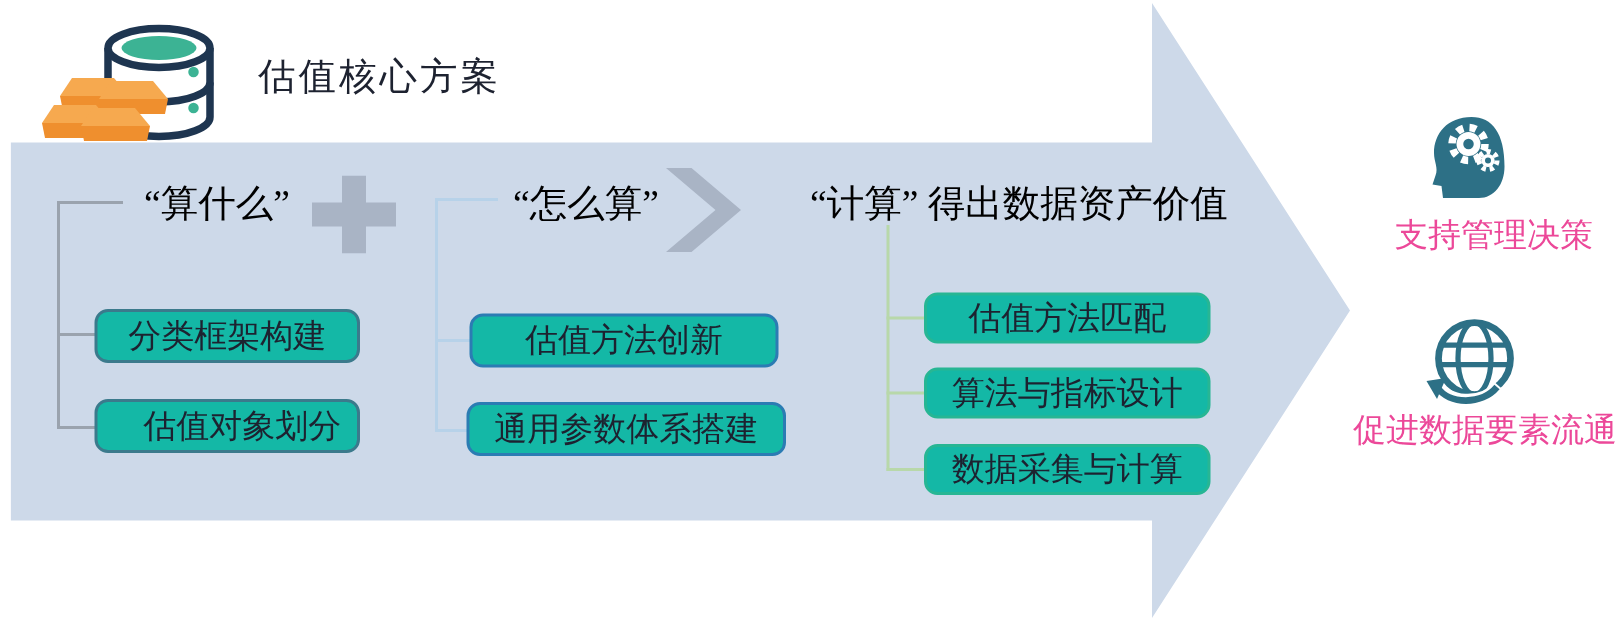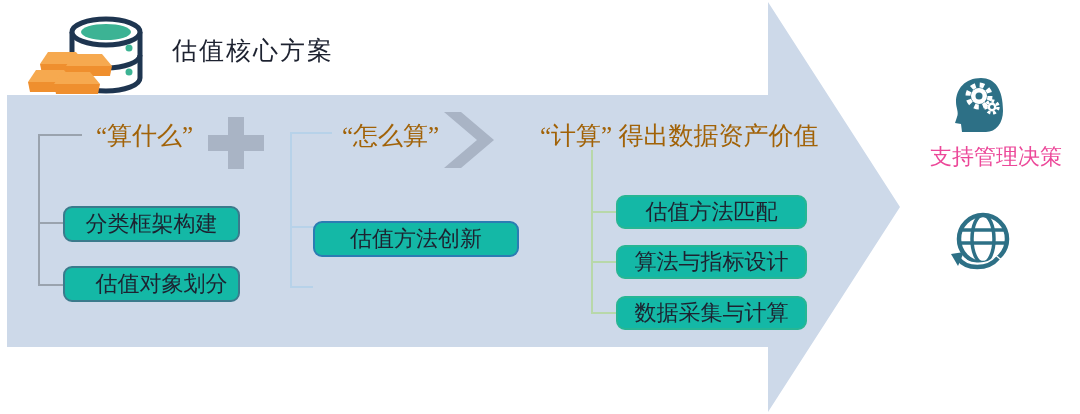--- a/index.html
+++ b/index.html
@@ -23,38 +23,38 @@
   .hdr-title {
     position: absolute;
     left: 172px; top: 34px;
     font-size: 25px;
     color: #1d2230;
     letter-spacing: 2px;
   }
   .sec-heading {
     position: absolute;
     font-size: 25px;
-    color: #a16207;
+    color: #000000;
     white-space: nowrap;
   }
   .op-icon { position: absolute; }
   .line { position: absolute; }
   .box {
     position: absolute;
     background: #14b8a6;
     border-radius: 9px;
     display: flex;
     align-items: center;
     justify-content: center;
     font-size: 22px;
     color: #1d2230;
     white-space: nowrap;
   }
   .box.teal  { border: 2.5px solid #3b7a8c; }
-  .box.blue  { border: 2.5px solid #2b7cb3; margin-top: 12px; }
+  .box.blue  { border: 2.5px solid #2b7cb3; }
   .box.green { border: 2.5px solid #27b694; }
   .outcome-label {
     position: absolute;
     font-size: 22px;
     color: #ec4899;
     text-align: center;
     white-space: nowrap;
   }
 </style>
 </head>
@@ -107,20 +107,21 @@
   <svg class="op-icon" style="left:444px;top:112px;" width="50" height="56" viewBox="0 0 50 56">
     <polygon points="0,0 17,0 50,28 17,56 0,56 33,28" fill="#a9b4c5"></polygon>
   </svg>
 
   <div class="line" style="left:290px;top:132px;width:2px;height:156px;background:#b7d2e9;"></div>
   <div class="line" style="left:290px;top:132px;width:42px;height:2px;background:#b7d2e9;"></div>
   <div class="line" style="left:290px;top:226px;width:24px;height:2px;background:#b7d2e9;"></div>
   <div class="line" style="left:290px;top:286px;width:23px;height:2px;background:#b7d2e9;"></div>
 
   <div class="box blue" style="left:313px;top:209px;width:206px;height:36px;">估值方法创新</div>
+  <div class="box blue" style="left:311px;top:268px;width:213px;height:36px;">通用参数体系搭建</div>
 
   <div class="sec-heading" style="left:540px;top:119px;">“计算” 得出数据资产价值</div>
 
   <div class="line" style="left:591px;top:150px;width:2px;height:164px;background:#b8d8aa;"></div>
   <div class="line" style="left:591px;top:211px;width:26px;height:2px;background:#b8d8aa;"></div>
   <div class="line" style="left:591px;top:261px;width:26px;height:2px;background:#b8d8aa;"></div>
   <div class="line" style="left:591px;top:312px;width:26px;height:2px;background:#b8d8aa;"></div>
 
   <div class="box green" style="left:616px;top:195px;width:191px;height:34px;">估值方法匹配</div>
   <div class="box green" style="left:616px;top:296px;width:191px;height:34px;">数据采集与计算</div>
@@ -139,14 +140,15 @@
 
   <svg style="position:absolute;left:950px;top:210px;" width="64" height="66" viewBox="0 0 64 66">
     <circle cx="33" cy="29" r="24" fill="none" stroke="#2d7086" stroke-width="4.5"></circle>
     <ellipse cx="33" cy="29" rx="11" ry="24" fill="none" stroke="#2d7086" stroke-width="3.5"></ellipse>
     <line x1="12" y1="20" x2="54" y2="20" stroke="#2d7086" stroke-width="3.5"></line>
     <line x1="10" y1="33" x2="56" y2="33" stroke="#2d7086" stroke-width="3.5"></line>
     <path d="M6,46 C14,60 38,62 50,48" fill="none" stroke="#ffffff" stroke-width="10"></path>
     <path d="M8,48 C16,60 38,60 48,48" fill="none" stroke="#2d7086" stroke-width="4.5"></path>
     <polygon points="1,44 14,42 8,56" fill="#2d7086"></polygon>
   </svg>
+  <div class="outcome-label" style="left:900px;top:272px;width:180px;">促进数据要素流通</div>
 
 </div>
 
 </body></html>

